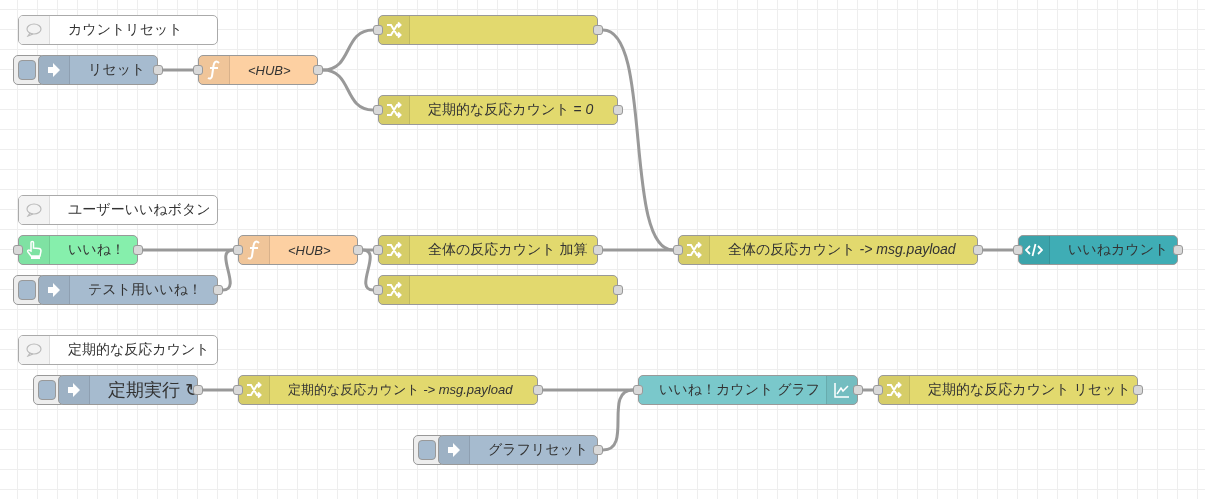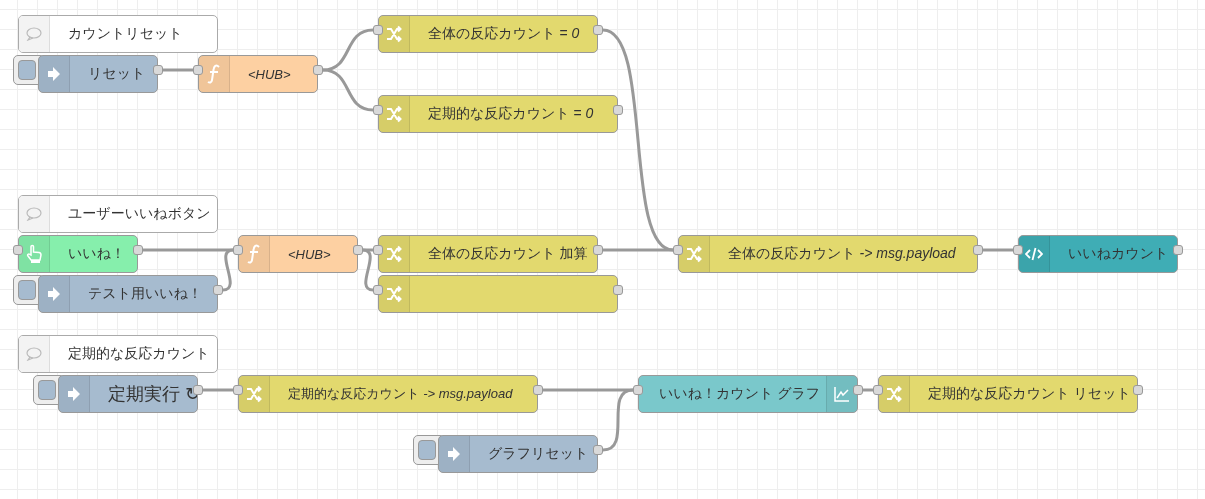--- a/index.html
+++ b/index.html
@@ -9,21 +9,21 @@
     background-image:
       linear-gradient(to right, #eeeeee 1px, transparent 1px),
       linear-gradient(to bottom, #eeeeee 1px, transparent 1px);
     background-size: 20px 20px;
     background-position: 17px 9px;
     font-family: "Liberation Sans", "DejaVu Sans", sans-serif;
   }
   #wires { position: absolute; left: 0; top: 0; width: 1205px; height: 499px; }
   .wire { fill: none; stroke: #999999; stroke-width: 3; }
   .node {
-    position: absolute; height: 38px; box-sizing: border-box;
+    position: absolute; height: 30px; box-sizing: border-box;
     border: 1px solid #999999; border-radius: 5px;
     display: flex; align-items: center;
     font-size: 14px; color: #333333;
   }
   .node .icon-area {
     width: 30px; height: 100%; flex: none; display: flex; align-items: center; justify-content: center;
     background: rgba(0,0,0,0.05); border-right: 1px solid rgba(0,0,0,0.1);
     border-radius: 4px 0 0 4px;
   }
   .node .icon-area.right {
@@ -115,21 +115,20 @@
   <span class="port out"></span>
 </div>
 
 <div class="node change" style="left:378px;top:15px;width:220px;">
   <span class="port in"></span>
   <div class="icon-area">
     <svg class="ic" width="16" height="18" viewBox="0 0 16 18">
         <path d="M1,4 L5,4 L11,14 L14,14 M1,14 L5,14 L11,4 L14,4 M12,1.5 L14.5,4 L12,6.5 M12,11.5 L14.5,14 L12,16.5" fill="none" stroke="#ffffff" stroke-width="2"></path>
       </svg>
   </div>
-  <span class="label"><span>全体の反応カウント = </span><i>0</i></span>
   <span class="port out"></span>
 </div>
 
 <div class="node change" style="left:378px;top:95px;width:240px;">
   <span class="port in"></span>
   <div class="icon-area">
     <svg class="ic" width="16" height="18" viewBox="0 0 16 18">
         <path d="M1,4 L5,4 L11,14 L14,14 M1,14 L5,14 L11,4 L14,4 M12,1.5 L14.5,4 L12,6.5 M12,11.5 L14.5,14 L12,16.5" fill="none" stroke="#ffffff" stroke-width="2"></path>
       </svg>
   </div>

